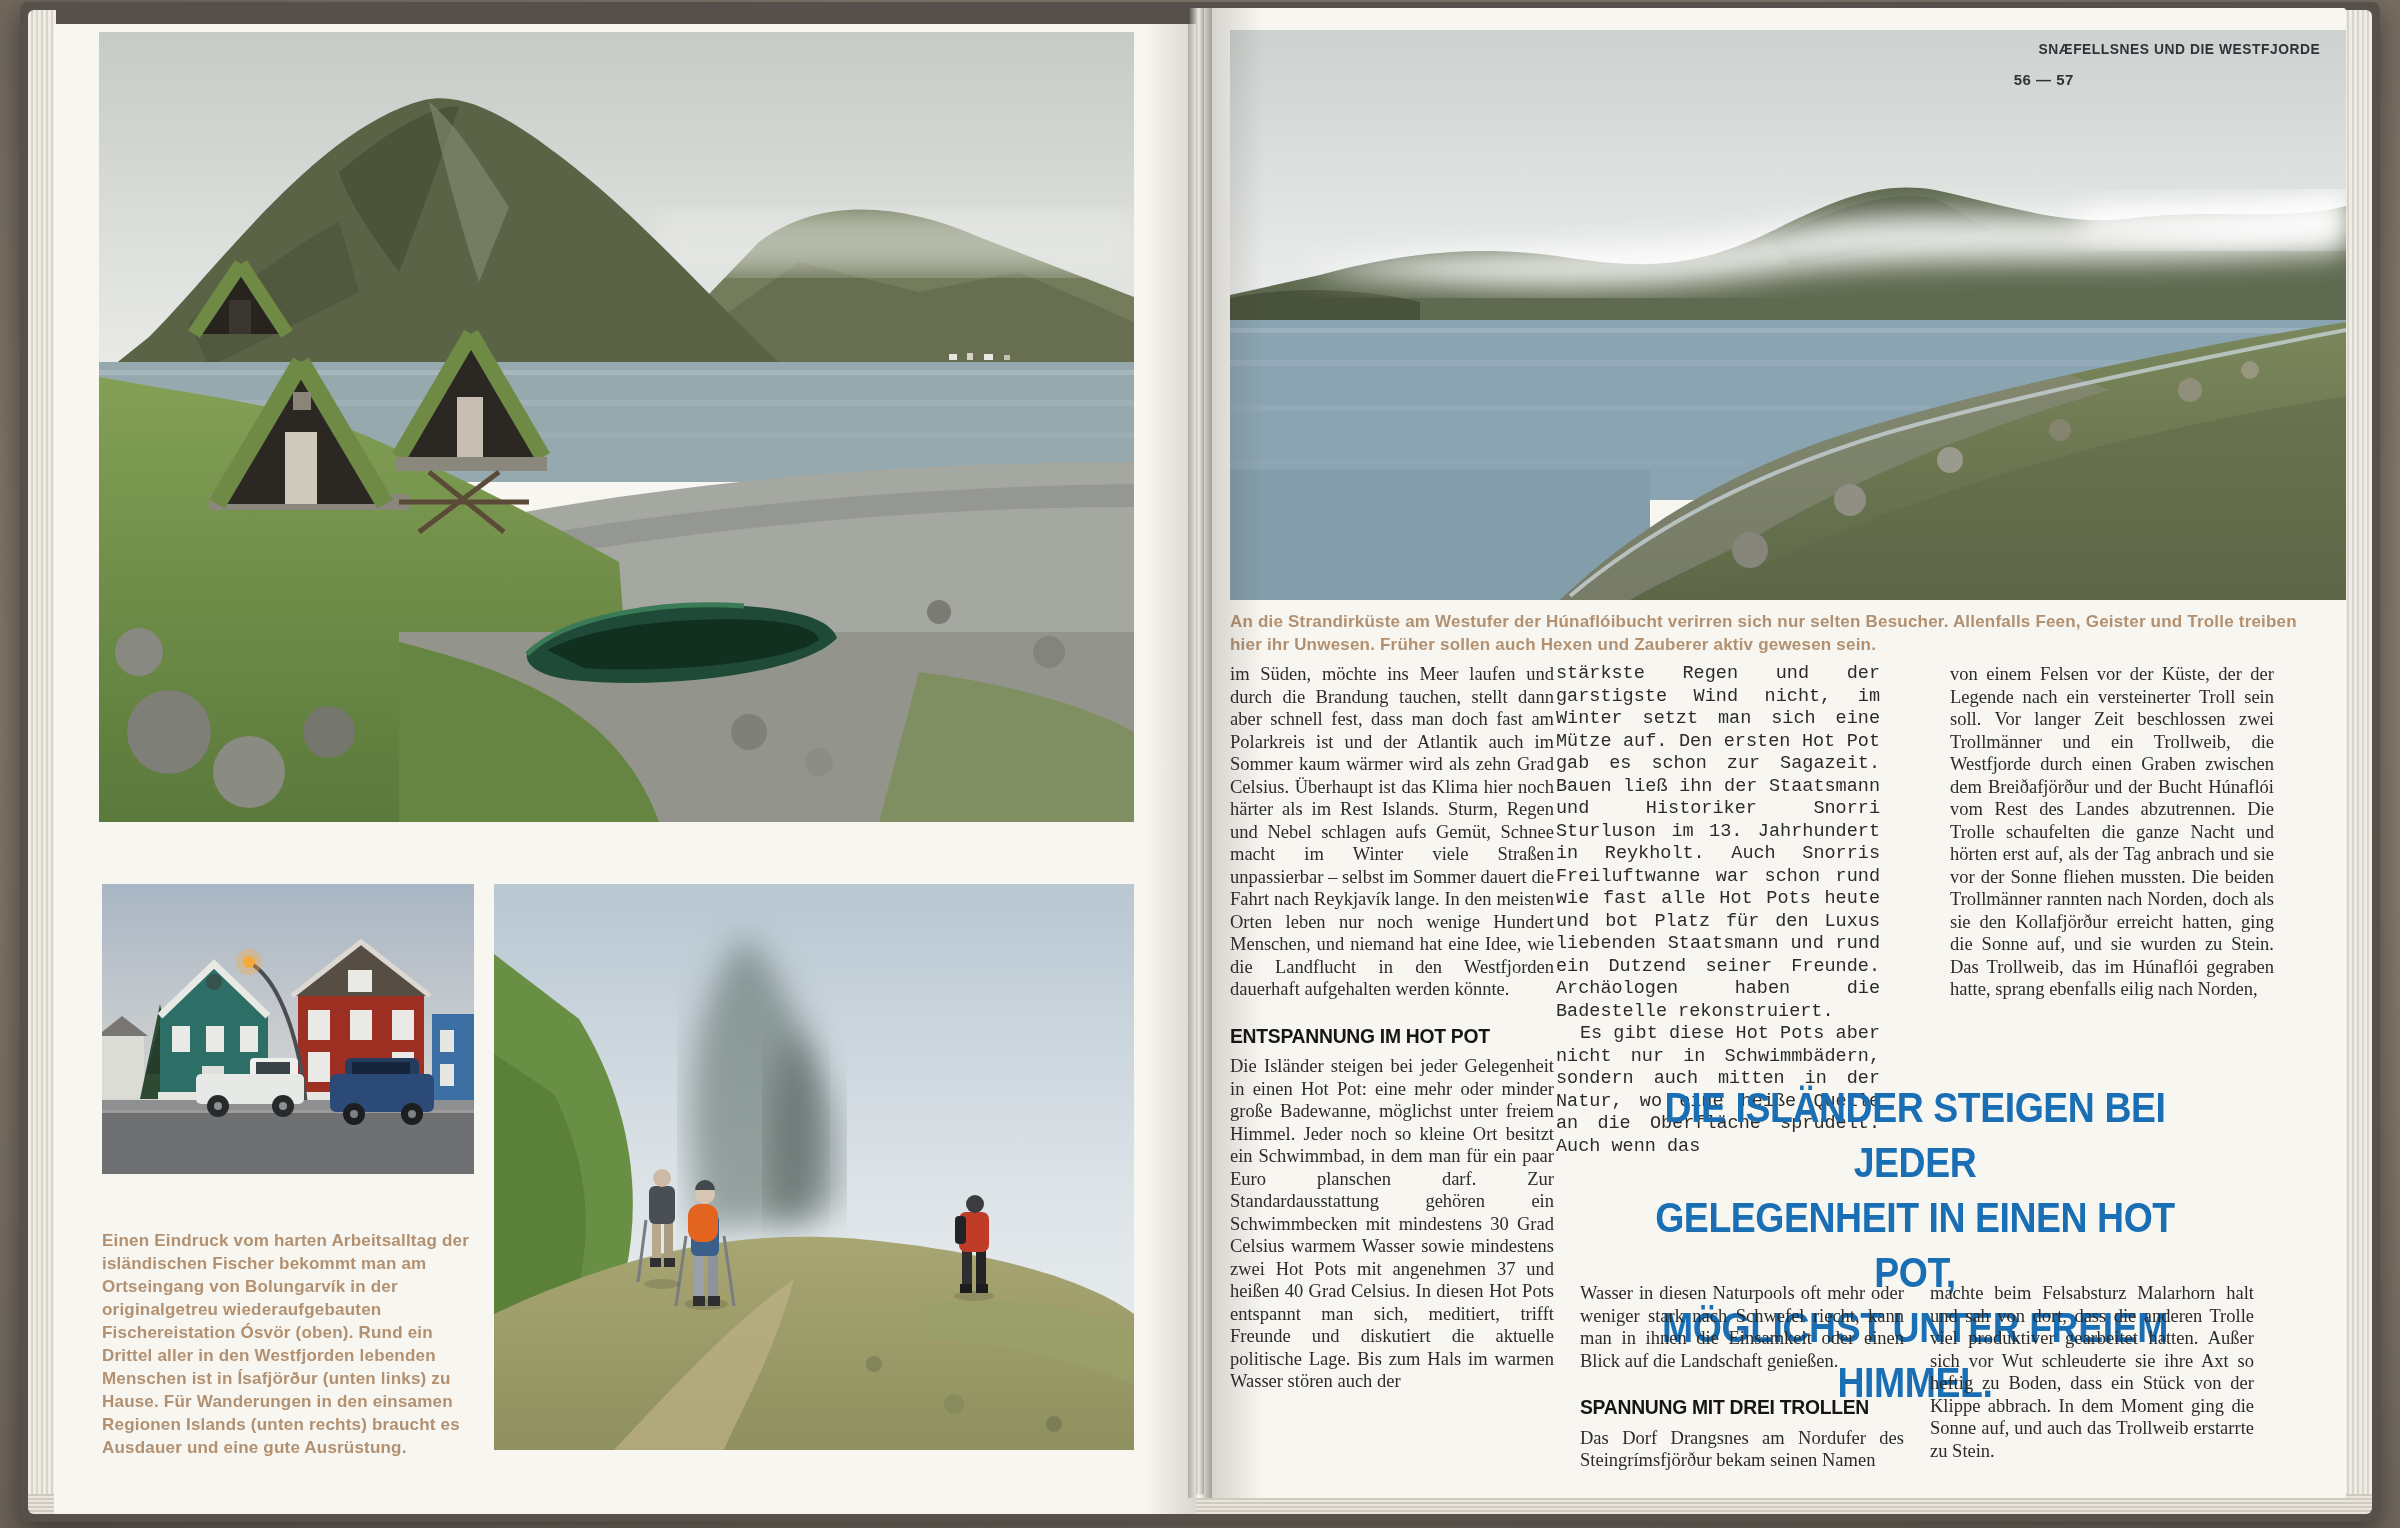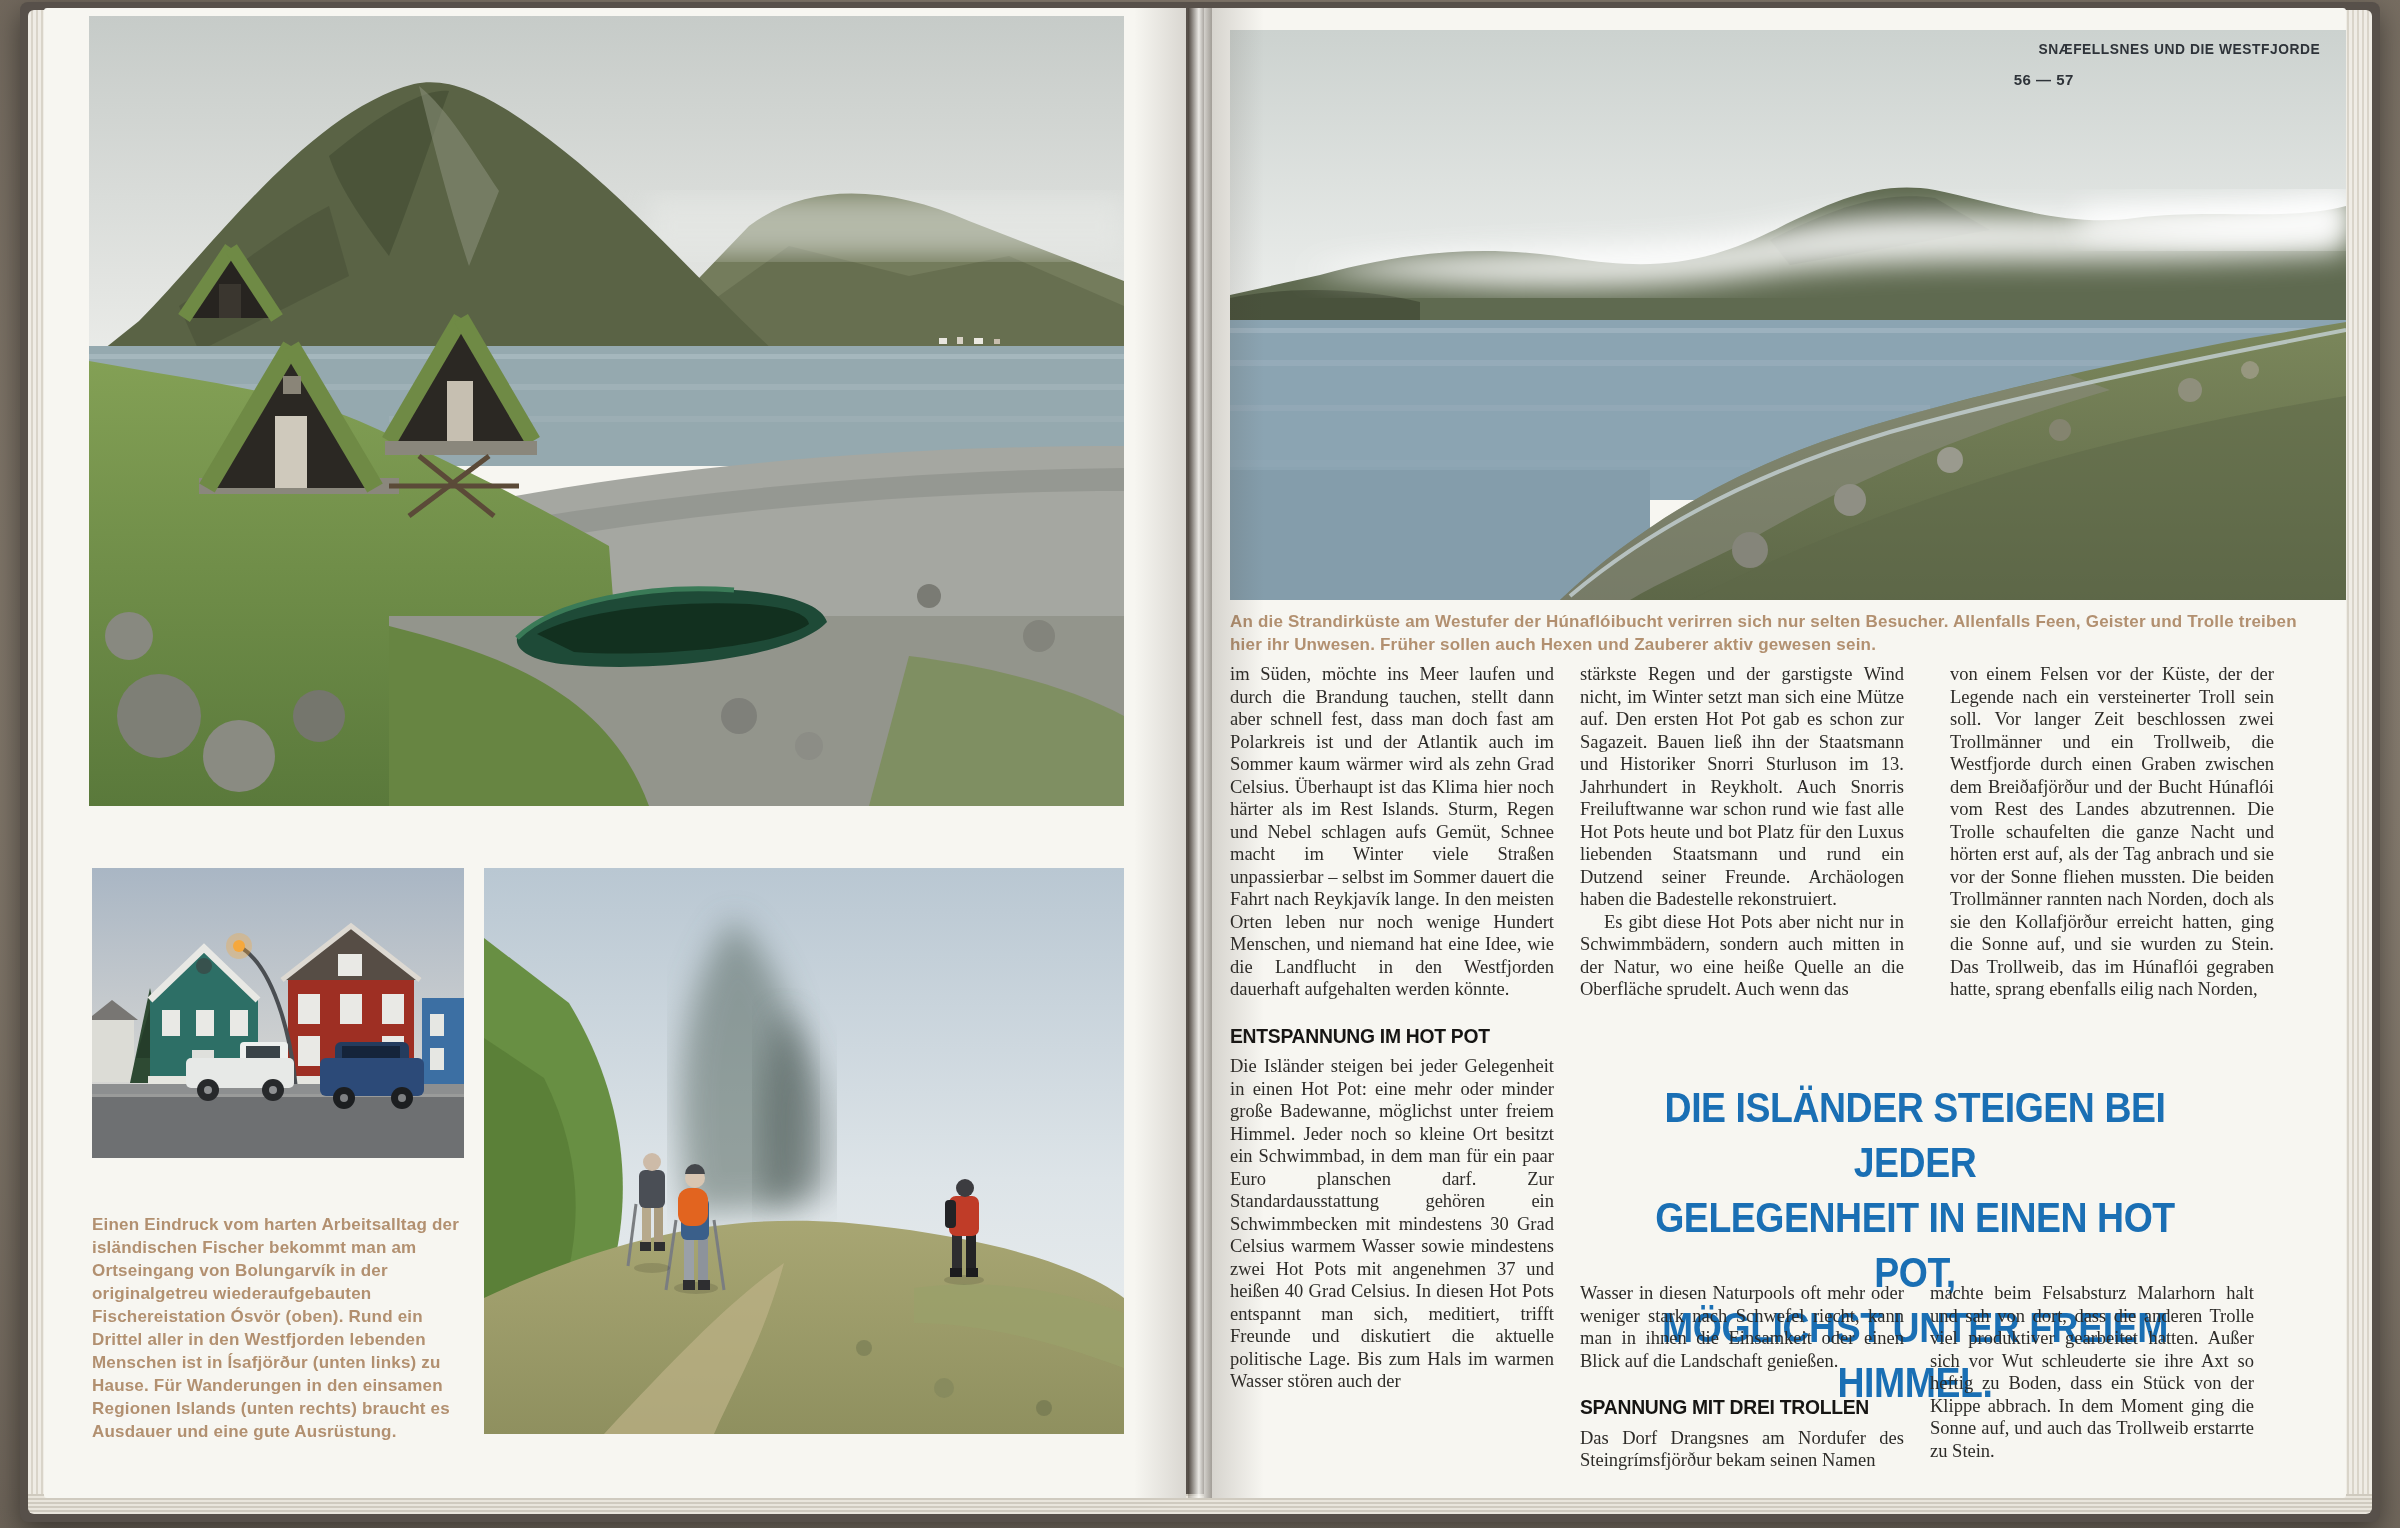--- a/index.html
+++ b/index.html
@@ -9,21 +9,21 @@
     font-family:"Liberation Sans", sans-serif;
   }
   .cover{position:absolute;left:20px;top:2px;width:2360px;height:1520px;
     background:#57504a;border-radius:8px;box-shadow:0 10px 28px rgba(0,0,0,.45);}
   .edge{position:absolute;background:repeating-linear-gradient(90deg,#efece5 0 3px,#d9d4c9 3px 5px);}
   .edge.left{left:28px;top:10px;width:28px;height:1496px;border-radius:6px 0 0 6px;}
   .edge.right{left:2344px;top:10px;width:28px;height:1496px;border-radius:0 6px 6px 0;}
   .edge.bottom{left:28px;top:1494px;width:2344px;height:20px;
     background:repeating-linear-gradient(0deg,#e9e5dc 0 2px,#cfcabf 2px 4px);border-radius:0 0 6px 6px;}
   .page{position:absolute;top:8px;height:1490px;background:#f7f6f1;}
-  .page.left{left:44px;width:1142px;border-radius:3px 0 0 3px;}
+  .page.left{left:54px;width:1142px;border-radius:3px 0 0 3px;margin-top:16px;}
   .page.right{left:1204px;width:1142px;border-radius:0 3px 3px 0;}
   .page.left::after{content:"";position:absolute;top:0;right:0;width:52px;height:100%;
     background:linear-gradient(to right,rgba(0,0,0,0),rgba(60,50,40,.16));}
   .page.right::after{content:"";position:absolute;top:0;left:0;width:60px;height:100%;
     background:linear-gradient(to right,rgba(60,50,40,.20),rgba(0,0,0,0));}
   .gutter{position:absolute;left:1188px;top:8px;width:24px;height:1490px;
     background:linear-gradient(to right,rgba(40,32,24,.25),rgba(250,249,245,.9) 45%,rgba(40,32,24,.30));}
   .photo{position:absolute;overflow:hidden;}
   .photo svg{display:block;}
 
@@ -347,21 +347,21 @@
   </div>
 
   <div class="caption" style="position:absolute;left:26px;top:602px;width:1080px;">An die Strandirküste am Westufer der Húnaflóibucht verirren sich nur selten Besucher. Allenfalls Feen, Geister und Trolle treiben hier ihr Unwesen. Früher sollen auch Hexen und Zauberer aktiv gewesen sein.</div>
 
   <div class="col body-text" style="left:26px;top:655px;">
     <p>im Süden, möchte ins Meer laufen und durch die Brandung tauchen, stellt dann aber schnell fest, dass man doch fast am Polarkreis ist und der Atlantik auch im Sommer kaum wärmer wird als zehn Grad Celsius. Überhaupt ist das Klima hier noch härter als im Rest Islands. Sturm, Regen und Nebel schlagen aufs Gemüt, Schnee macht im Winter viele Straßen unpassierbar – selbst im Sommer dauert die Fahrt nach Reykjavík lange. In den meisten Orten leben nur noch wenige Hundert Menschen, und niemand hat eine Idee, wie die Landflucht in den Westfjorden dauerhaft aufgehalten werden könnte.</p>
     <div class="colhead">ENTSPANNUNG IM HOT POT</div>
     <p>Die Isländer steigen bei jeder Gelegenheit in einen Hot Pot: eine mehr oder minder große Badewanne, möglichst unter freiem Himmel. Jeder noch so kleine Ort besitzt ein Schwimmbad, in dem man für ein paar Euro planschen darf. Zur Standardausstattung gehören ein Schwimmbecken mit mindestens 30 Grad Celsius warmem Wasser sowie mindestens zwei Hot Pots mit angenehmen 37 und heißen 40 Grad Celsius. In diesen Hot Pots entspannt man sich, meditiert, trifft Freunde und diskutiert die aktuelle politische Lage. Bis zum Hals im warmen Wasser stören auch der</p>
   </div>
 
-  <div class="col body-text" style="left:376px;top:655px;">
+  <div class="col body-text" style="left:352px;top:655px;font-family:Liberation Mono, monospace;">
     <p>stärkste Regen und der garstigste Wind nicht, im Winter setzt man sich eine Mütze auf. Den ersten Hot Pot gab es schon zur Sagazeit. Bauen ließ ihn der Staatsmann und Historiker Snorri Sturluson im 13. Jahrhundert in Reykholt. Auch Snorris Freiluftwanne war schon rund wie fast alle Hot Pots heute und bot Platz für den Luxus liebenden Staatsmann und rund ein Dutzend seiner Freunde. Archäologen haben die Badestelle rekonstruiert.</p>
     <p class="ind">Es gibt diese Hot Pots aber nicht nur in Schwimmbädern, sondern auch mitten in der Natur, wo eine heiße Quelle an die Oberfläche sprudelt. Auch wenn das</p>
   </div>
 
   <div class="col body-text" style="left:746px;top:655px;">
     <p>von einem Felsen vor der Küste, der der Legende nach ein versteinerter Troll sein soll. Vor langer Zeit beschlossen zwei Trollmänner und ein Trollweib, die Westfjorde durch einen Graben zwischen dem Breiðafjörður und der Bucht Húnaflói vom Rest des Landes abzutrennen. Die Trolle schaufelten die ganze Nacht und hörten erst auf, als der Tag anbrach und sie vor der Sonne fliehen mussten. Die beiden Trollmänner rannten nach Norden, doch als sie den Kollafjörður erreicht hatten, ging die Sonne auf, und sie wurden zu Stein. Das Trollweib, das im Húnaflói gegraben hatte, sprang ebenfalls eilig nach Norden,</p>
   </div>
 
   <div class="pullquote">
     <div>DIE ISLÄNDER STEIGEN BEI JEDER</div>

